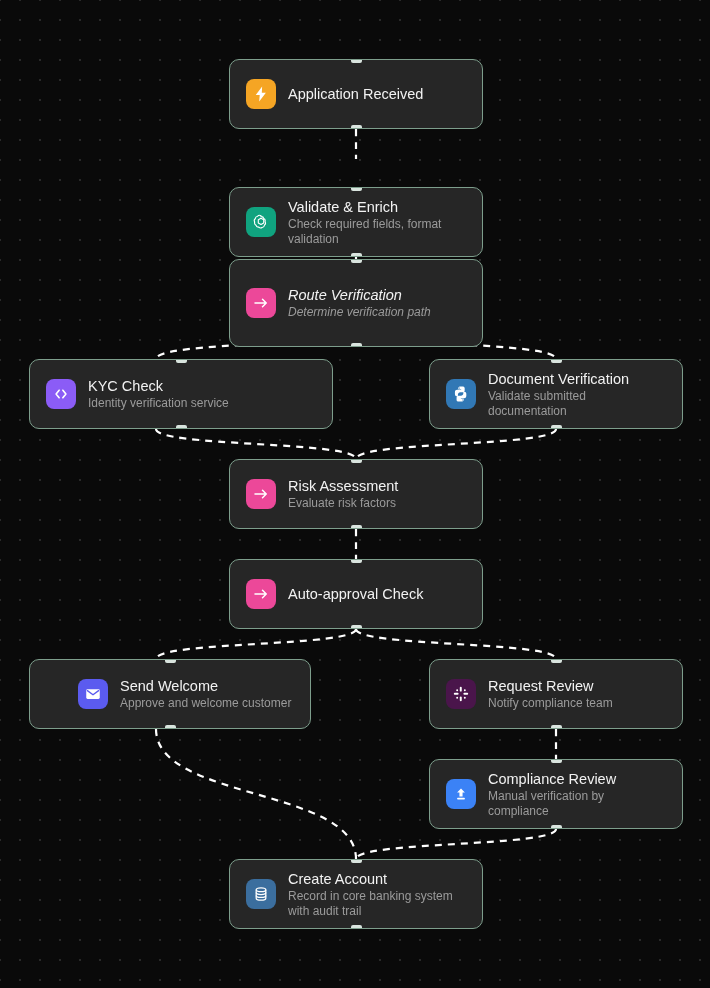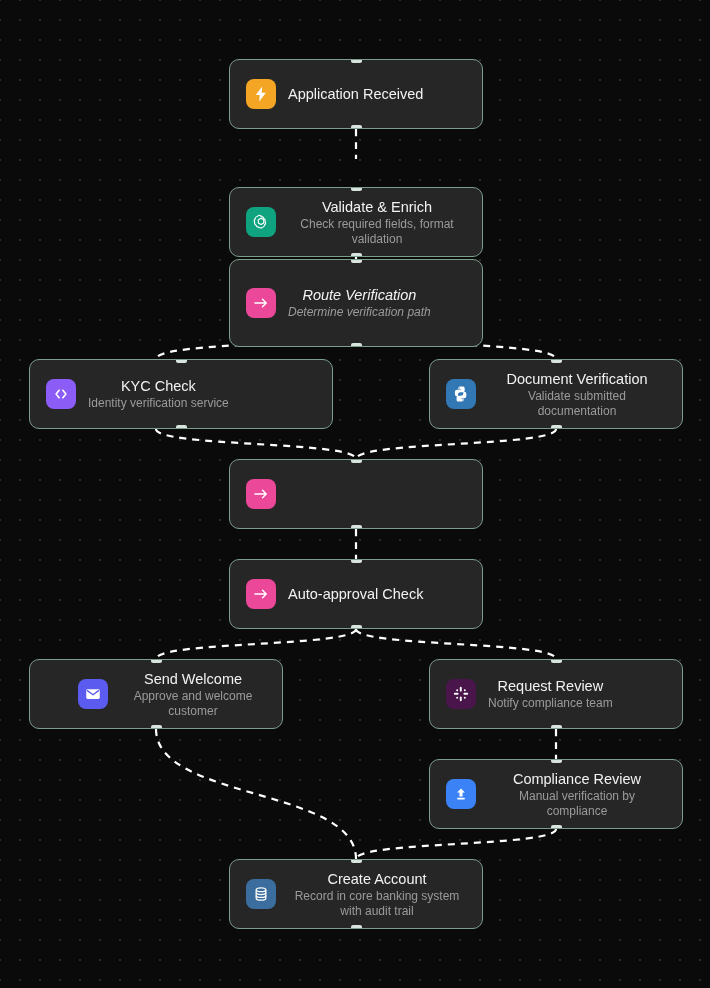--- a/index.html
+++ b/index.html
@@ -37,21 +37,20 @@
   .node {
     position: absolute;
     background: #262626;
     border: 1px solid #7d9e8c;
     border-radius: 10px;
     display: flex;
     align-items: center;
     padding: 0 16px;
     gap: 12px;
     overflow: hidden;
-    text-align: center;
   }
 
   .node-icon {
     width: 30px;
     height: 30px;
     min-width: 30px;
     border-radius: 8px;
     display: flex;
     align-items: center;
     justify-content: center;
@@ -177,35 +176,39 @@
         </span>
         <span class="handle bottom"></span>
       </div>
       <div class="node" style="left: 229px; top: 459px; width: 254px; height: 70px;">
         <span class="handle top"></span>
         <span class="node-icon" style="background:#ec4899">
           <svg xmlns="http://www.w3.org/2000/svg" class="icon-svg" width="18" height="18" viewBox="0 0 24 24">
             <path fill="none" stroke="#fff" stroke-width="2" stroke-linecap="round" stroke-linejoin="round" d="M4 12h15m-5-5 5 5-5 5"></path>
           </svg>
         </span>
+        <span class="node-text">
+          <span class="node-title">Risk Assessment</span>
+          <span class="node-desc">Evaluate risk factors</span>
+        </span>
         <span class="handle bottom"></span>
       </div>
       <div class="node" style="left: 229px; top: 559px; width: 254px; height: 70px;">
         <span class="handle top"></span>
         <span class="node-icon" style="background:#ec4899">
           <svg xmlns="http://www.w3.org/2000/svg" class="icon-svg" width="18" height="18" viewBox="0 0 24 24">
             <path fill="none" stroke="#fff" stroke-width="2" stroke-linecap="round" stroke-linejoin="round" d="M4 12h15m-5-5 5 5-5 5"></path>
           </svg>
         </span>
         <span class="node-text">
           <span class="node-title">Auto-approval Check</span>
         </span>
         <span class="handle bottom"></span>
       </div>
-      <div class="node" style="left: 29px; top: 659px; width: 254px; height: 70px; padding-left: 48px;">
+      <div class="node" style="left: 29px; top: 659px; width: 282px; height: 70px; padding-left: 48px;">
         <span class="handle top"></span>
         <span class="node-icon" style="background:#5b5bef">
           <svg xmlns="http://www.w3.org/2000/svg" class="icon-svg" width="18" height="18" viewBox="0 0 24 24">
             <rect x="3" y="5.5" width="18" height="13" rx="1.8" fill="#fff"></rect>
             <path fill="none" stroke="#5b5bef" stroke-width="1.8" stroke-linecap="round" stroke-linejoin="round" d="m4.5 7.5 7.5 5.5 7.5-5.5"></path>
           </svg>
         </span>
         <span class="node-text">
           <span class="node-title">Send Welcome</span>
           <span class="node-desc">Approve and welcome customer</span>

